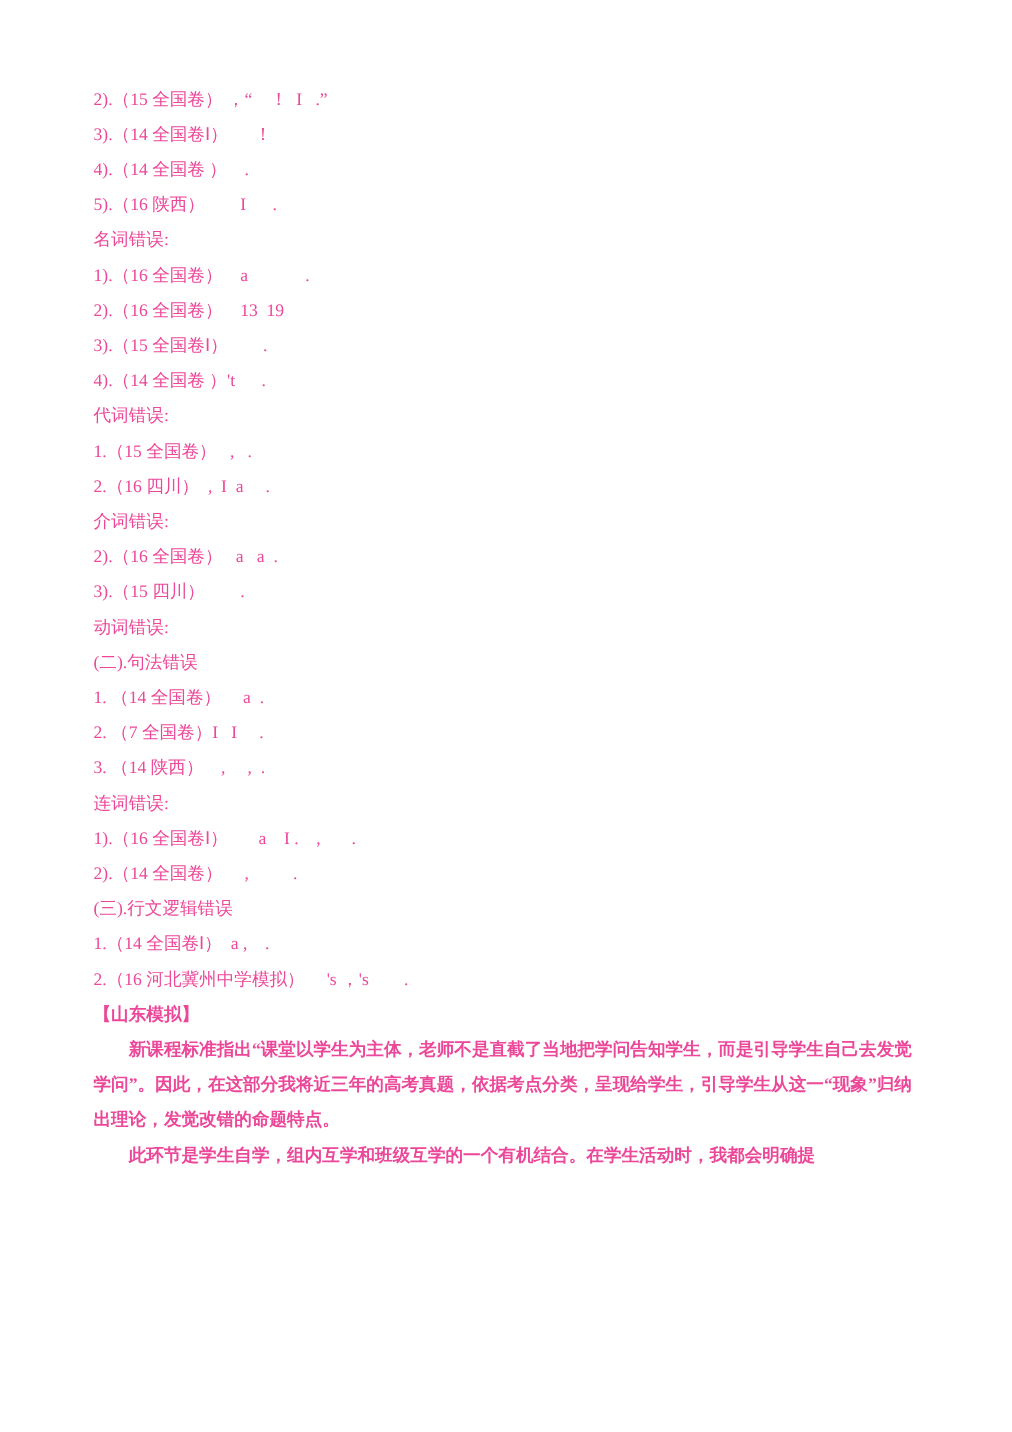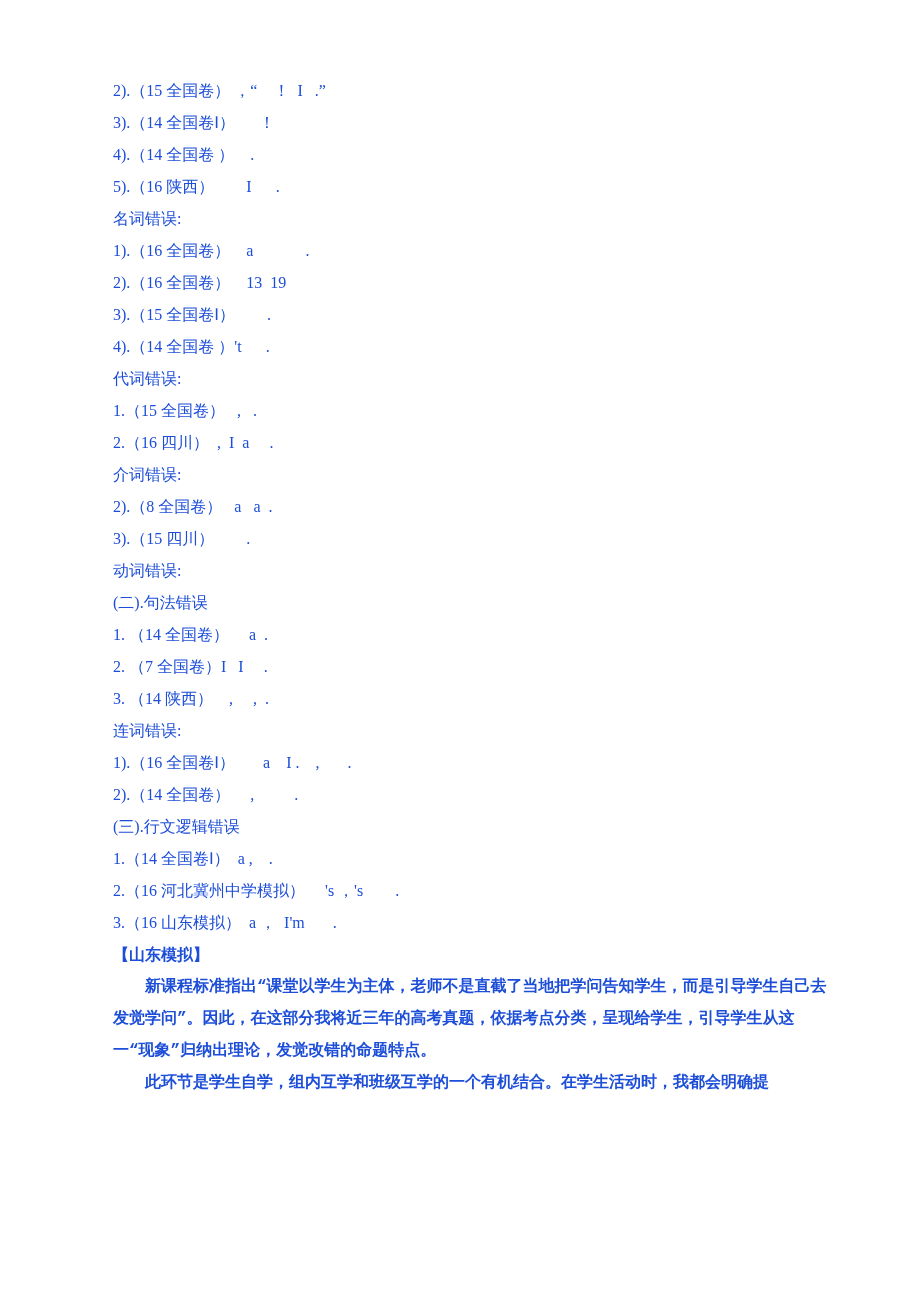--- a/index.html
+++ b/index.html
@@ -6,62 +6,59 @@
     margin: 0;
     padding: 0;
     background: #ffffff;
     font-family: "SimSun", "宋体", serif;
     width: 920px;
   }
   .page {
     padding: 75px 85px 50px 85px;
     font-size: 16px;
     line-height: 2.0;
-    color: #1d4ed8;
-    margin-left: 28px;
+    color: #ec4899;
   }
   .line {
     white-space: pre-wrap;
   }
   .bold {
     font-weight: bold;
   }
   .indent-1 {
     text-indent: 2em;
-    font-family: Liberation Mono, monospace;
   }
 </style>
 </head>
 <body>
 
 <div class="page">
   <div class="line">2).（15 全国卷） ，“    ！  I   .”</div>
   <div class="line">3).（14 全国卷Ⅰ）      ！</div>
   <div class="line">4).（14 全国卷 ）    .</div>
   <div class="line">5).（16 陕西）        I      .</div>
   <div class="line">名词错误:</div>
   <div class="line">1).（16 全国卷）    a             .</div>
   <div class="line">2).（16 全国卷）    13  19</div>
   <div class="line">3).（15 全国卷Ⅰ）        .</div>
   <div class="line">4).（14 全国卷 ）'t      .</div>
   <div class="line">代词错误:</div>
   <div class="line">1.（15 全国卷）   ,   .</div>
   <div class="line">2.（16 四川）  ,  I  a     .</div>
   <div class="line">介词错误:</div>
-  <div class="line">2).（8 全国卷）   a   a  .</div>
+  <div class="line">2).（16 全国卷）   a   a  .</div>
   <div class="line">3).（15 四川）        .</div>
   <div class="line">动词错误:</div>
   <div class="line">(二).句法错误</div>
   <div class="line">1. （14 全国卷）     a  .</div>
   <div class="line">2. （7 全国卷）I   I     .</div>
   <div class="line">3. （14 陕西）    ,     ,  .</div>
   <div class="line">连词错误:</div>
   <div class="line">1).（16 全国卷Ⅰ）       a    I .    ,       .</div>
   <div class="line">2).（14 全国卷）     ,          .</div>
   <div class="line">(三).行文逻辑错误</div>
   <div class="line">1.（14 全国卷Ⅰ）  a ,    .</div>
   <div class="line">2.（16 河北冀州中学模拟）     's ，'s        .</div>
-  <div class="line">3.（16 山东模拟）  a ，  I'm       .</div>
 
   <div class="line bold">【山东模拟】</div>
   <div class="line bold indent-1">新课程标准指出“课堂以学生为主体，老师不是直截了当地把学问告知学生，而是引导学生自己去发觉学问”。因此，在这部分我将近三年的高考真题，依据考点分类，呈现给学生，引导学生从这一“现象”归纳出理论，发觉改错的命题特点。</div>
   <div class="line bold indent-1">此环节是学生自学，组内互学和班级互学的一个有机结合。在学生活动时，我都会明确提</div>
 </div>
 
 </body></html>

